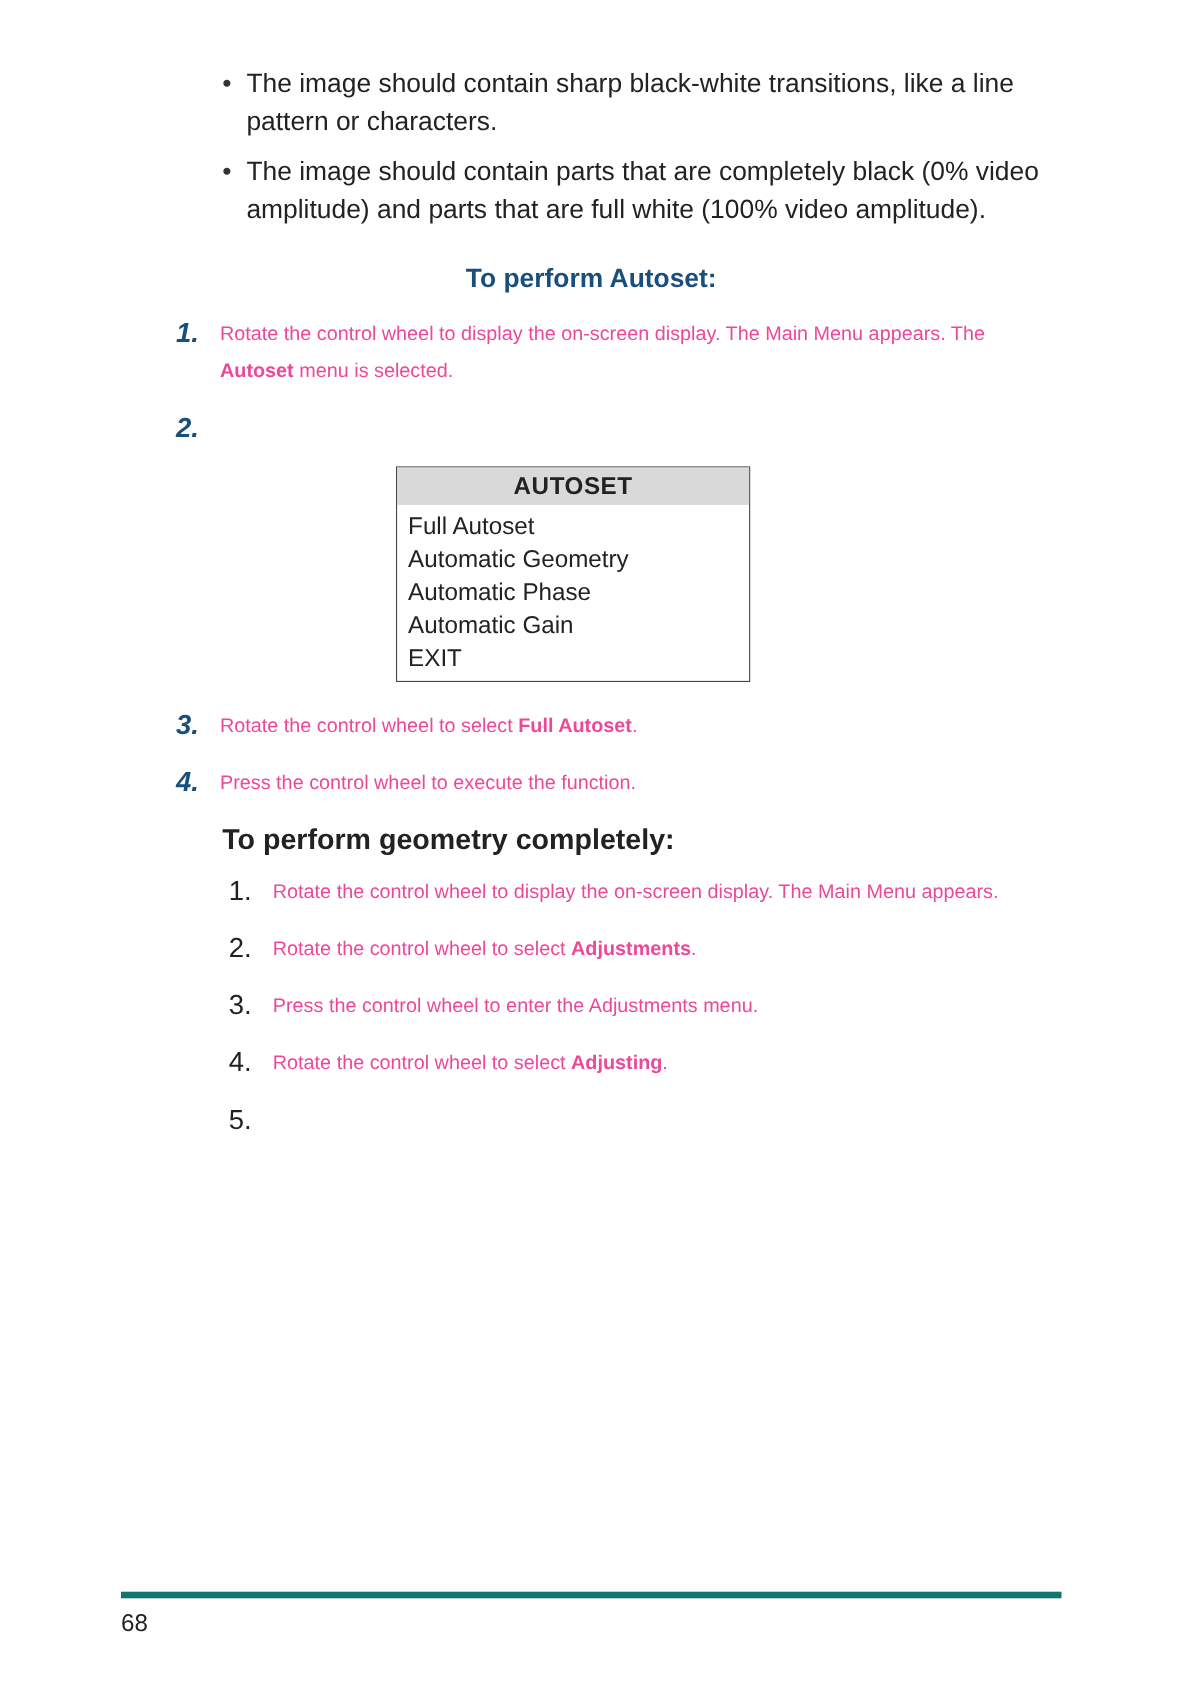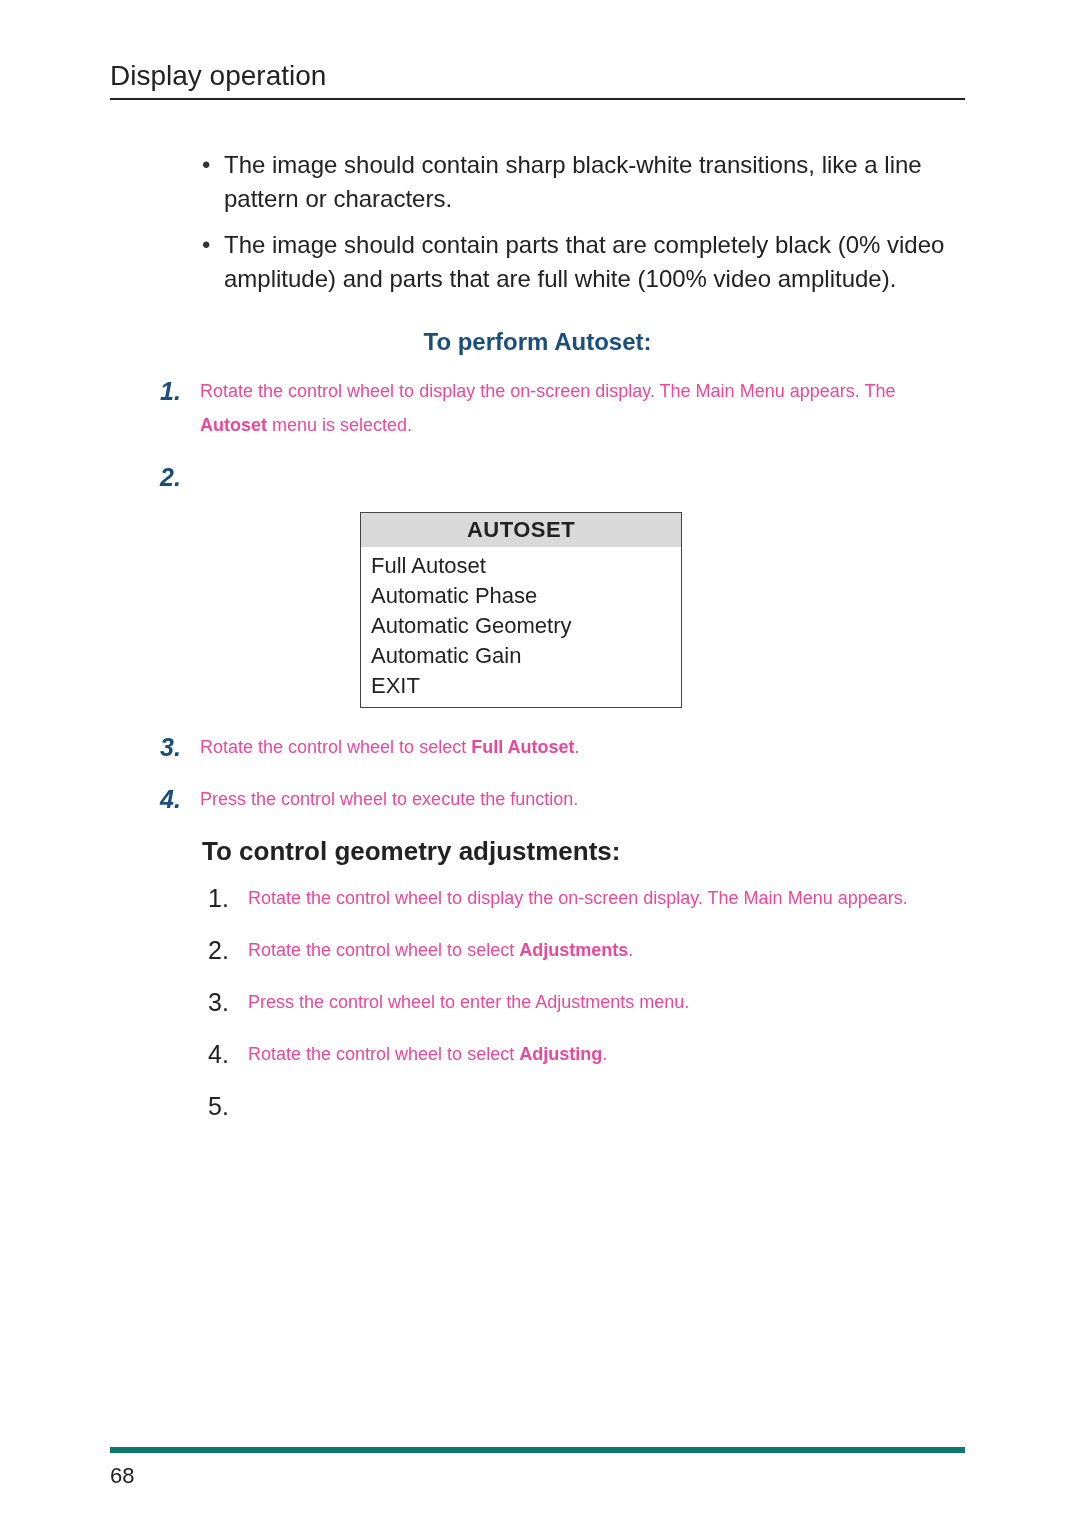--- a/index.html
+++ b/index.html
@@ -132,23 +132,20 @@
   .page-num {
     font-size: 22px;
     color: #222;
   }
 </style>
 </head>
 <body>
 
 <div class="page">
 
-  <div class="header">
-    <div class="header-title">Display operation</div>
-  </div>
 
   <div class="content">
 
     <div class="bullets">
       <div class="bullet-row">
         <div class="bullet-dot">•</div>
         <div class="bullet-text">The image should contain sharp black-white transitions, like a line pattern or characters.</div>
       </div>
       <div class="bullet-row">
         <div class="bullet-dot">•</div>
@@ -168,43 +165,43 @@
       </div>
 
       <div class="ord-row">
         <div class="ord-num">2.</div>
       </div>
 
       <div class="menu-box">
         <div class="menu-box-title">AUTOSET</div>
         <div class="menu-box-body">
           <div class="menu-item">Full Autoset</div>
+          <div class="menu-item">Automatic Geometry</div>
           <div class="menu-item">Automatic Phase</div>
-          <div class="menu-item">Automatic Geometry</div>
           <div class="menu-item">Automatic Gain</div>
           <div class="menu-item">EXIT</div>
         </div>
       </div>
 
       <div class="ord-row">
         <div class="ord-num">3.</div>
         <div class="ord-text">
           <span>Rotate the control wheel to select </span><span class="b">Full Autoset</span><span>.</span>
         </div>
       </div>
 
       <div class="ord-row">
         <div class="ord-num">4.</div>
         <div class="ord-text">Press the control wheel to execute the function.</div>
       </div>
 
     </div>
 
 
-    <div class="geom-sub">To control geometry adjustments:</div>
+    <div class="geom-sub">To perform geometry completely:</div>
 
     <div class="geom-list">
 
       <div class="ord-row">
         <div class="ord-num-plain">1.</div>
         <div class="ord-text">Rotate the control wheel to display the on-screen display. The Main Menu appears.</div>
       </div>
 
       <div class="ord-row">
         <div class="ord-num-plain">2.</div>

